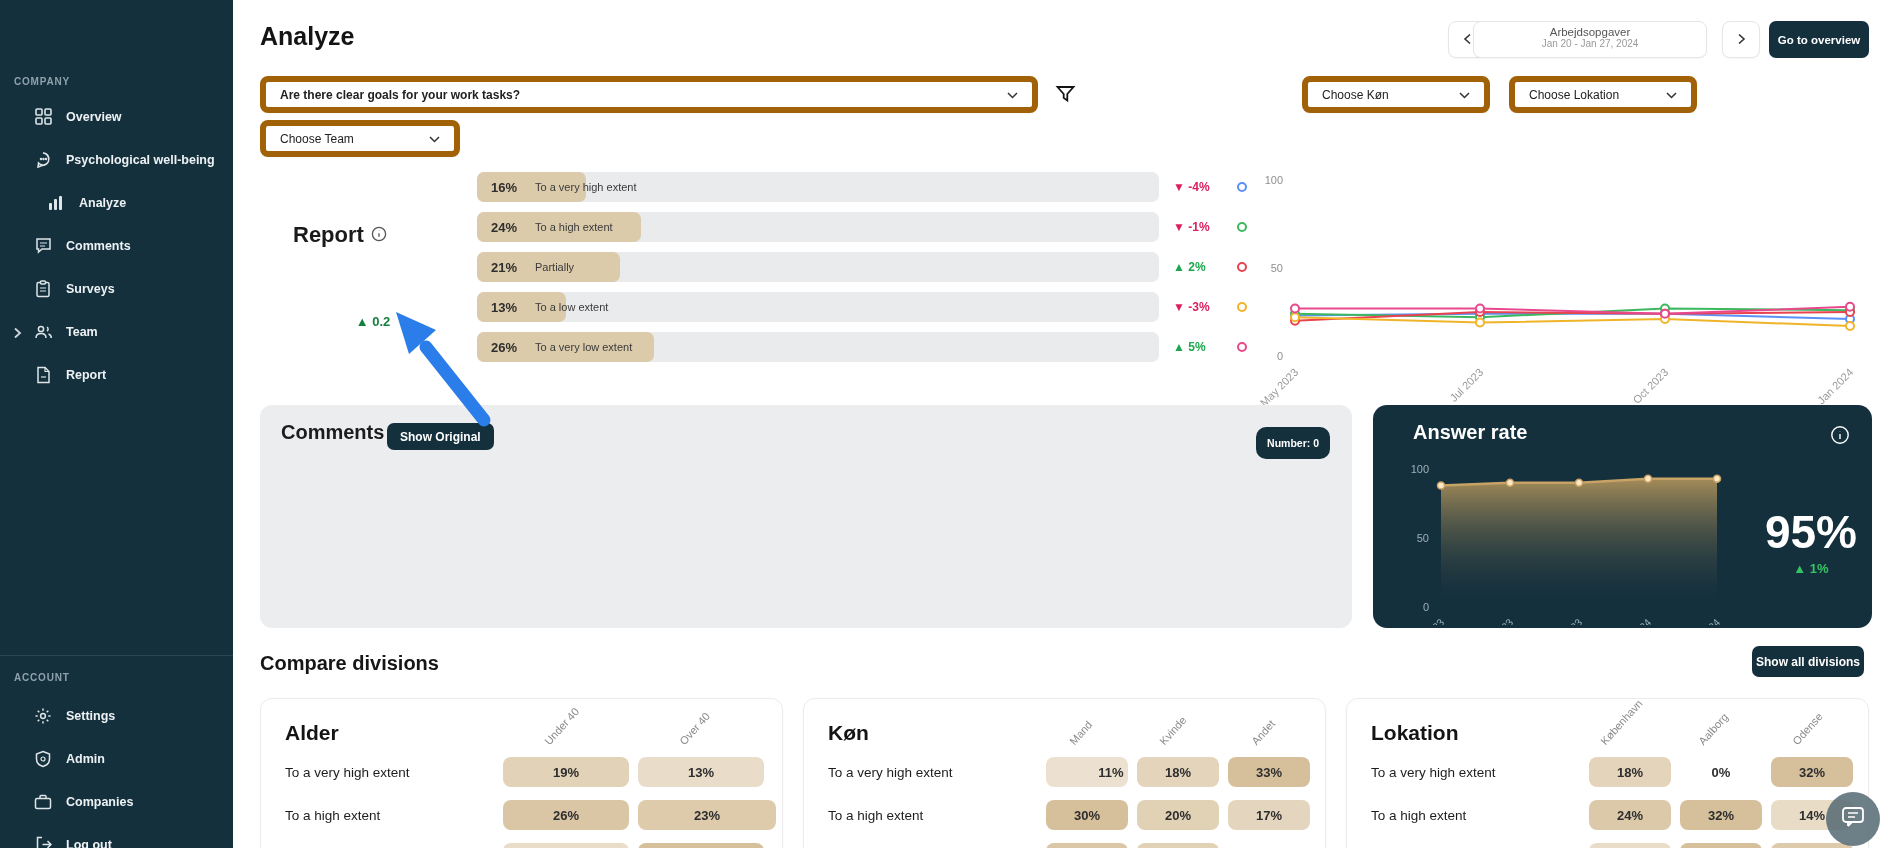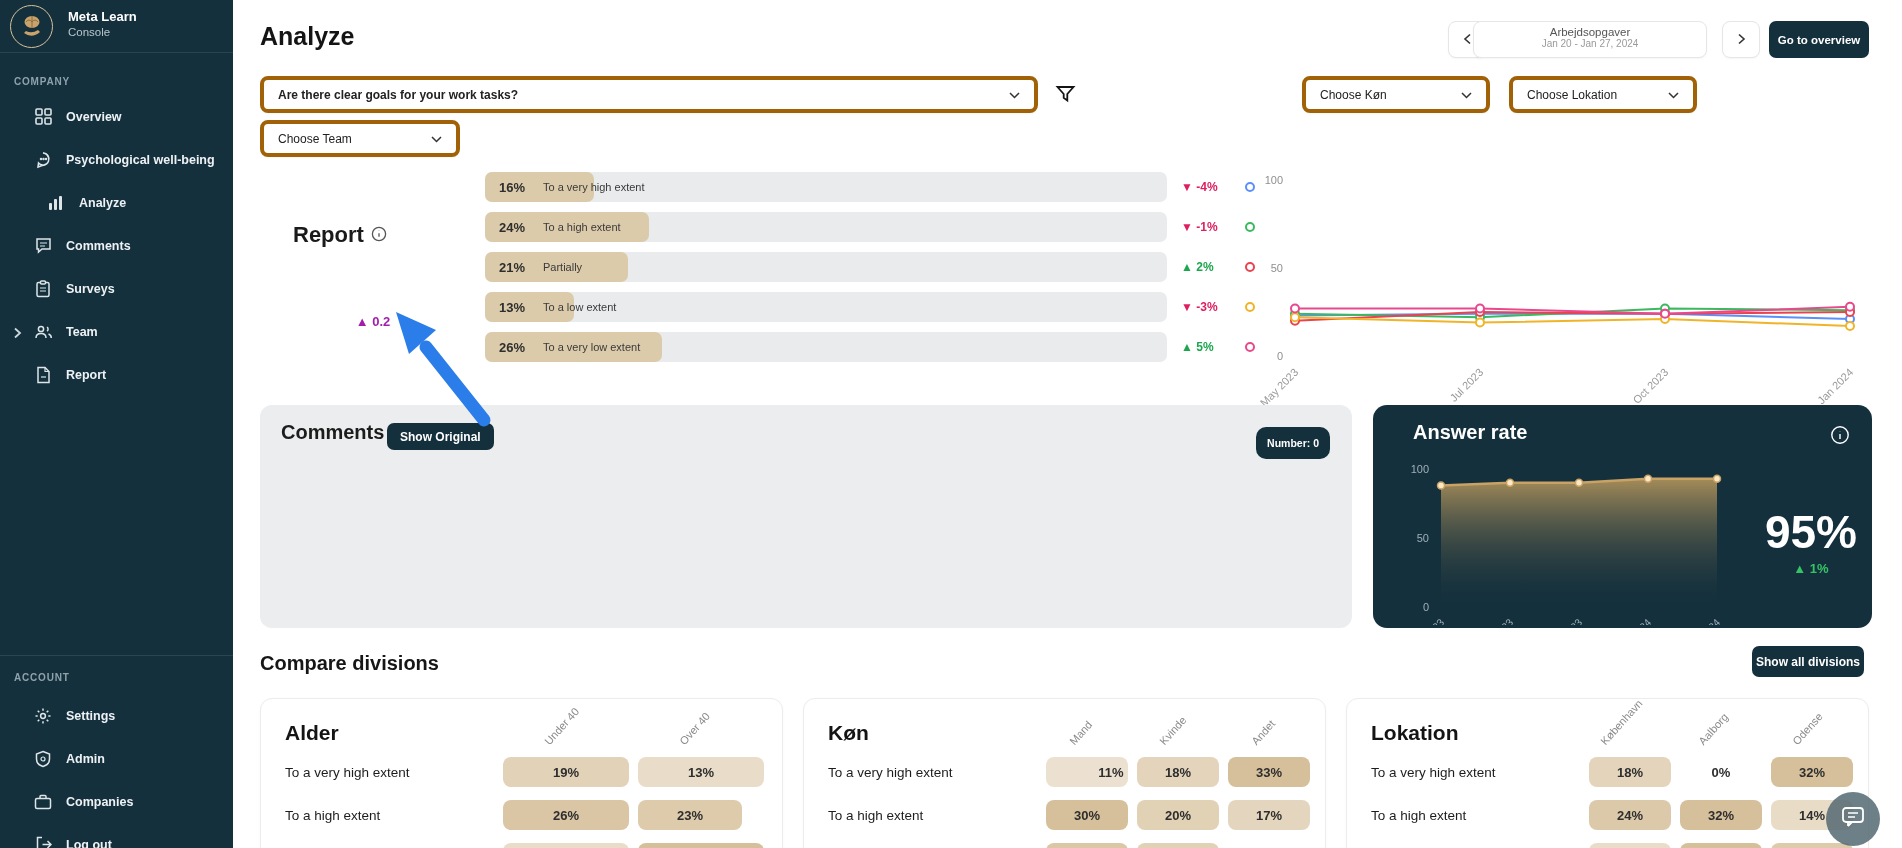--- a/index.html
+++ b/index.html
@@ -40,36 +40,36 @@
     box-shadow:0 1px 2px rgba(0,0,0,.04); color:#444; }
   .datebox { position:absolute; left:1240px; top:21px; width:234px; height:37px; background:#fff;
     border:1px solid #e6e6e6; border-radius:8px; text-align:center; padding-top:4px; cursor:pointer;
     box-shadow:0 1px 2px rgba(0,0,0,.04); }
   .datebox .dtitle { font-size:11.5px; color:#555; }
   .datebox .drange { font-size:10px; color:#9a9a9a; }
   .dark-btn { background:#14303d; color:#fff; border:none; border-radius:7px;
     font-weight:bold; font-family:"Liberation Sans",sans-serif; cursor:pointer; }
   .go-overview { position:absolute; left:1536px; top:21px; width:100px; height:37px; font-size:11.5px; }
 
-  .select { position:absolute; height:37px; background:#fff; border:4px solid #a16207; border-radius:8px;
+  .select { position:absolute; height:37px; background:#fff; border:6px solid #a16207; border-radius:8px;
     display:flex; align-items:center; justify-content:space-between; padding:0 14px;
     font-size:12px; color:#222; cursor:pointer; box-shadow:0 1px 2px rgba(0,0,0,.03); }
   .select .sv { font-weight:600; }
   .funnel { position:absolute; left:822px; top:84px; width:22px; height:22px; color:#1d1d1d; cursor:pointer; }
 
   
   .avg-label { position:absolute; left:60px; top:222px; font-size:22px; font-weight:bold; color:#1a1a1a;
     display:flex; align-items:center; gap:7px; }
   .avg-value { position:absolute; left:60px; top:252px; width:160px; text-align:center;
     font-size:48px; font-weight:bold; color:#111; }
   .avg-delta { position:absolute; left:60px; top:314px; width:160px; text-align:center;
-    font-size:13px; font-weight:bold; color:#a21caf; }
-
-  
-  .bars { position:absolute; left:252px; top:172px; }
+    font-size:13px; font-weight:bold; color:#15803d; }
+
+  
+  .bars { position:absolute; left:244px; top:172px; }
   .bar-row { display:flex; align-items:center; height:30px; margin-bottom:10px; }
   .track { position:relative; width:682px; height:30px; background:#eaebec; border-radius:7px; }
   .fill { position:absolute; left:0; top:0; height:30px; background:#dccbab; border-radius:7px; }
   .bar-text { position:absolute; left:0; top:0; height:30px; display:flex; align-items:center; }
   .bar-pct { margin-left:14px; width:44px; font-size:13px; font-weight:bold; color:#2e2e2e; }
   .bar-lab { font-size:11px; color:#3a3a3a; }
   .delta { width:64px; margin-left:14px; font-size:12px; font-weight:bold; white-space:nowrap; }
   .delta.down { color:#dd1f5d; }
   .delta.up { color:#1ca64d; }
   .legend-dot { width:10px; height:10px; border-radius:50%; border:2.5px solid; background:#fff; }
@@ -113,32 +113,20 @@
 
   .arrow-overlay { position:absolute; left:0; top:0; width:1902px; height:848px; pointer-events:none; }
   svg text { font-family:"Liberation Sans",sans-serif; }
 </style>
 </head>
 <body>
 
 <div class="app">
 
   <aside class="sidebar">
-    <div class="brand">
-      <div class="logo-circle">
-        <svg width="30" height="30" viewBox="0 0 30 30">
-          <ellipse cx="15" cy="10" rx="7.5" ry="6" fill="#c9a36b"></ellipse>
-          <path d="M9 10 q3-4 6 0 q3-4 6 0" stroke="#8a6b3c" stroke-width="1" fill="none"></path>
-          <path d="M15 4 v12" stroke="#8a6b3c" stroke-width="1"></path>
-          <path d="M7 21 q8 6 16-1 l-2-2 q-6 4-12 1 z" fill="#c9a36b"></path>
-        </svg>
-      </div>
-      <div class="brand-name">Meta Learn</div>
-      <div class="brand-sub">Console</div>
-    </div>
 
     <div class="nav-sec-label" style="top:76px;">COMPANY</div>
 
     <div class="nav-items" style="top:95px;">
       <div class="nav-item">
         <span class="nicon">
           <svg width="17" height="17" viewBox="0 0 17 17" fill="none" stroke="currentColor" stroke-width="1.6">
               <rect x="1" y="1" width="6" height="6" rx="1"></rect>
               <rect x="10" y="1" width="6" height="6" rx="1"></rect>
               <rect x="1" y="10" width="6" height="6" rx="1"></rect>
@@ -483,21 +471,21 @@
       </div>
       <div class="pills" style="top:58px;">
         <span class="pill" style="width: 126px; background: rgba(214, 192, 155, 0.71);">19%</span>
         <span class="pill" style="width: 126px; background: rgba(214, 192, 155, 0.533);">13%</span>
       </div>
       <div class="trow" style="top:101px;">
         <span class="trow-label">To a high extent</span>
       </div>
       <div class="pills" style="top:101px;">
         <span class="pill" style="width: 126px; background: rgba(214, 192, 155, 0.914);">26%</span>
-        <span class="pill" style="width: 104px; background: rgba(214, 192, 155, 0.827);">23%</span>
+        <span class="pill" style="width: 138px; background: rgba(214, 192, 155, 0.827);">23%</span>
       </div>
       <div class="trow" style="top:144px;">
         
       </div>
       <div class="pills" style="top:144px;">
         <span class="pill" style="width: 126px; background: rgba(214, 192, 155, 0.533);">13%</span>
         <span class="pill" style="width: 126px; background: rgb(214, 192, 155);">29%</span>
       </div>
     </section>
 

